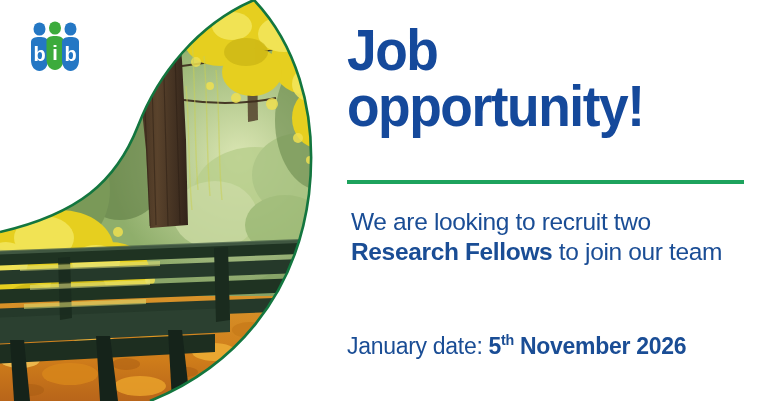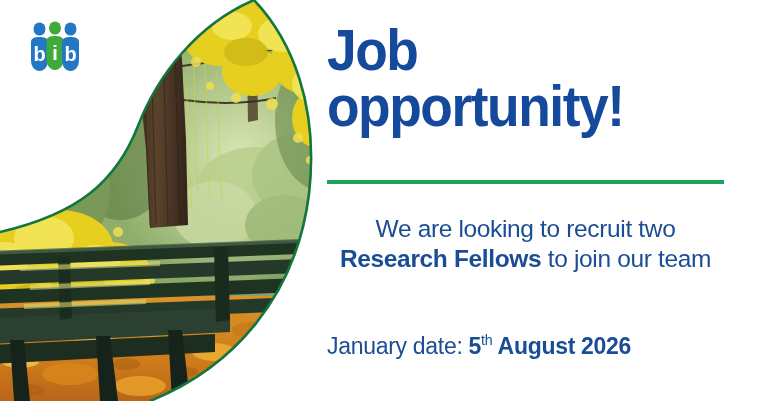--- a/index.html
+++ b/index.html
@@ -42,21 +42,21 @@
     left: 27px;
     top: 20px;
     width: 56px;
     height: 56px;
     z-index: 40;
   }
 
   
   .content {
     position: absolute;
-    left: 327px;
+    left: 347px;
     top: 0;
     width: 400px;
     height: 314px;
   }
   .headline {
     position: absolute;
     left: 0;
     top: 22px;
     width: 400px;
     color: #15499b;
@@ -85,22 +85,21 @@
     position: absolute;
     left: 0;
     top: 203px;
     width: 375px;
     color: #1a4d95;
     font-family: "Liberation Sans", sans-serif;
     font-size: 24.5px;
     font-weight: normal;
     line-height: 1.21;
     letter-spacing: -0.35px;
-    margin: 11px;
-    text-align: center;
+    margin: 4px;
   }
   .body-copy .bold {
     font-weight: bold;
   }
 
   .closing {
     position: absolute;
     left: 0;
     top: 333px;
     width: 390px;
@@ -110,21 +109,21 @@
     letter-spacing: -0.3px;
     margin: 0;
   }
   .closing .date {
     font-weight: bold;
   }
   .closing sup {
     font-size: 0.62em;
     vertical-align: super;
     line-height: 0;
-    font-weight: normal;
+    font-weight: bold;
   }
 </style>
 </head>
 <body>
 
 <div class="poster">
 
   <div class="photo-panel">
     <svg class="photo-svg" viewBox="0 0 330 401" xmlns="http://www.w3.org/2000/svg">
       <defs>
@@ -335,17 +334,17 @@
       <span class="l2">opportunity!</span>
     </h1>
 
     <div class="divider"></div>
 
     <p class="body-copy">
       <span>We are looking to recruit two </span><span class="bold">Research Fellows</span><span> to join our team</span>
     </p>
 
     <p class="closing">
-      <span>January date: </span><span class="date"><span>5</span><sup>th</sup><span> August 2026</span></span>
+      <span>January date: </span><span class="date"><span>5</span><sup>th</sup><span> November 2026</span></span>
     </p>
 
   </div>
 </div>
 
 </body></html>

